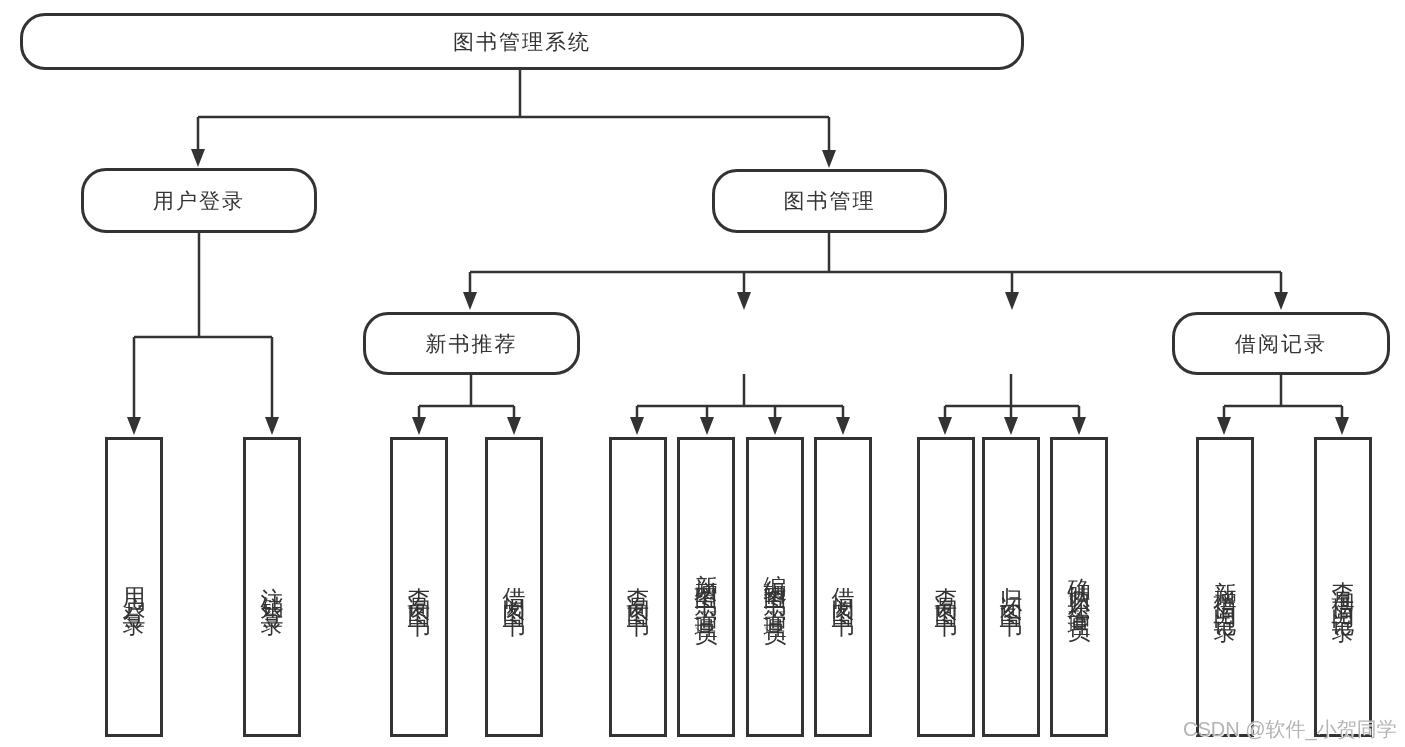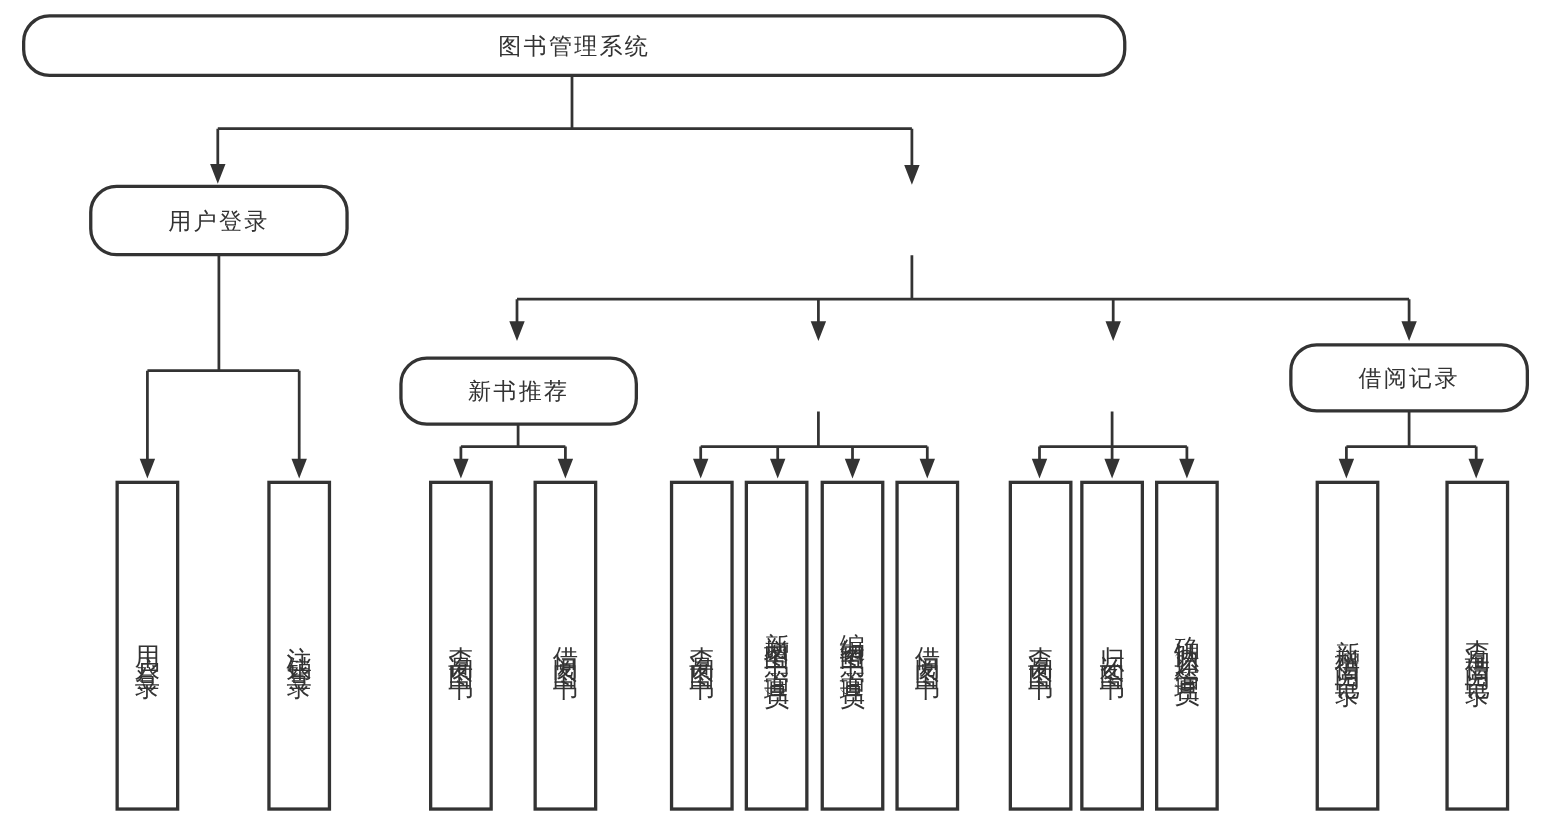--- a/index.html
+++ b/index.html
@@ -96,36 +96,38 @@
              M938,417 L952,417 L945,435 Z
              M1004,417 L1018,417 L1011,435 Z
              M1072,417 L1086,417 L1079,435 Z
              M1217,417 L1231,417 L1224,435 Z
              M1335,417 L1349,417 L1342,435 Z"></path>
   </svg>
 
   <div class="box hbox root">图书管理系统</div>
 
   <div class="box hbox lvl2" style="left:81px; width:236px;">用户登录</div>
+  <div class="box hbox lvl2" style="left:712px; width:235px; top:169px; height:64px;">图书管理</div>
 
-  <div class="box hbox lvl3" style="left:363px; width:217px;margin-top:12px;">新书推荐</div>
+  <div class="box hbox lvl3" style="left:363px; width:217px;">新书推荐</div>
   <div class="box hbox lvl3" style="left:1172px; width:218px;">借阅记录</div>
 
   <div class="box leaf" style="left:105px;">用户登录</div>
   <div class="box leaf" style="left:243px;">注销登录</div>
 
   <div class="box leaf" style="left:390px;">查询图书</div>
   <div class="box leaf" style="left:485px;">借阅图书</div>
 
   <div class="box leaf" style="left:609px;">查询图书</div>
   <div class="box leaf" style="left:677px; letter-spacing:7px;">新增图书（管理员）</div>
   <div class="box leaf" style="left:746px; letter-spacing:7px;">编辑图书（管理员）</div>
   <div class="box leaf" style="left:814px;">借阅图书</div>
 
   <div class="box leaf" style="left:917px;">查询图书</div>
   <div class="box leaf" style="left:982px;">归还图书</div>
   <div class="box leaf" style="left:1050px; letter-spacing:6px;">确认归还（管理员）</div>
 
   <div class="box leaf" style="left:1196px; letter-spacing:8px;">新增借阅记录</div>
   <div class="box leaf" style="left:1314px; letter-spacing:8px;">查询借阅记录</div>
 
+  <div class="watermark">CSDN @软件_小贺同学</div>
 
 </div>
 
 </body></html>

